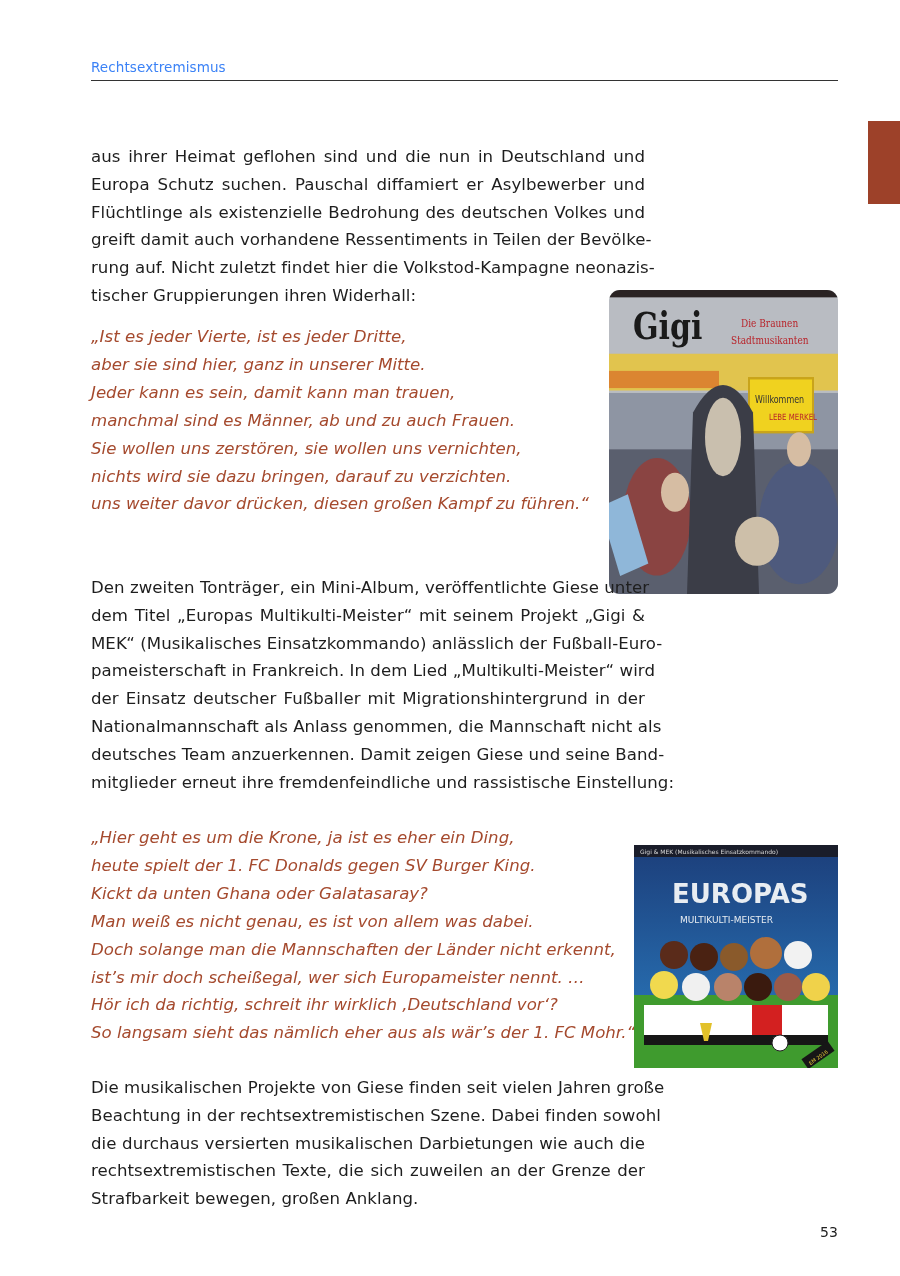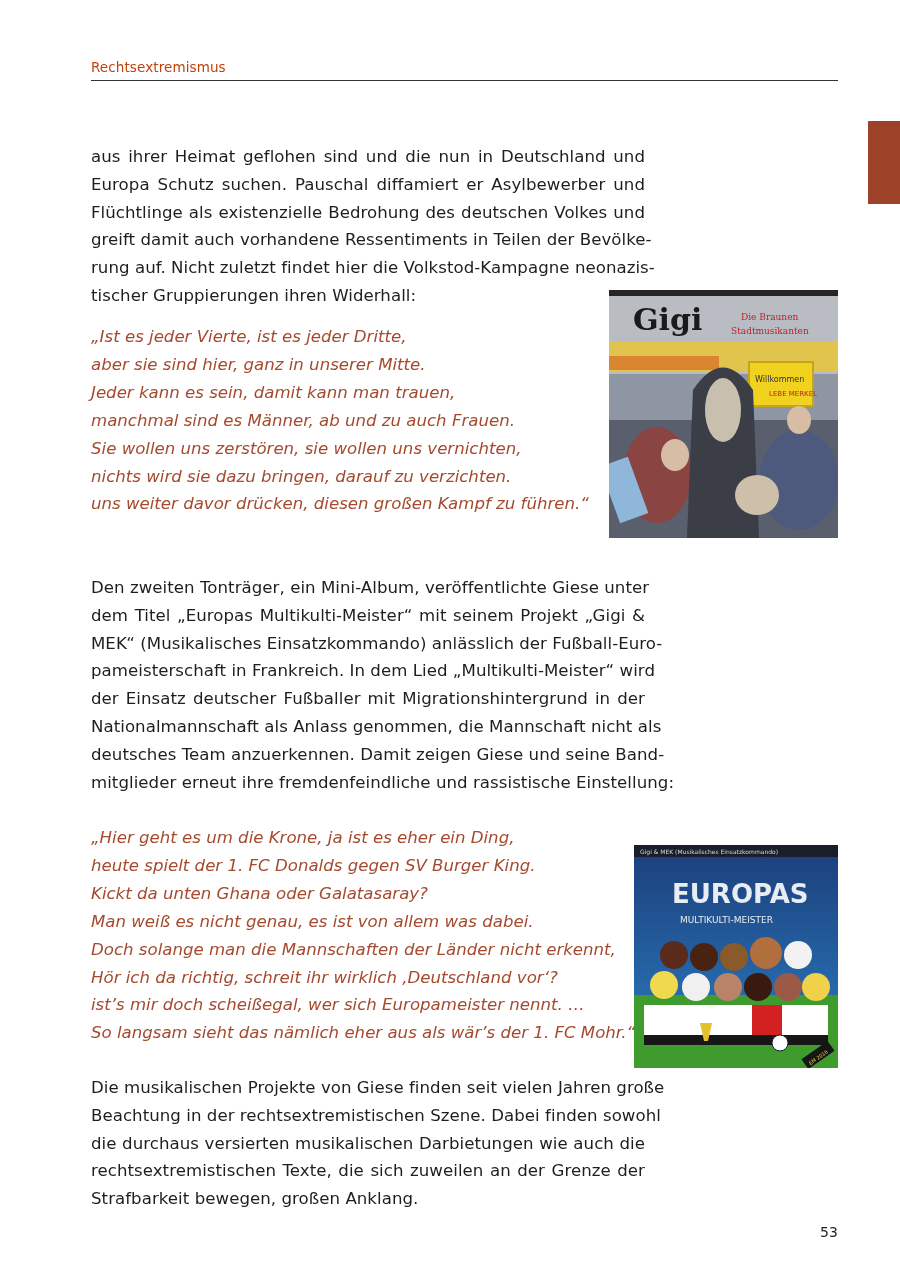--- a/index.html
+++ b/index.html
@@ -3,21 +3,21 @@
 <meta charset="utf-8">
 <style>
   html, body { margin: 0; padding: 0; }
   body {
     width: 900px; height: 1276px; position: relative; overflow: hidden;
     background: #ffffff; color: #1e1e1e;
     font-family: "DejaVu Sans", "Liberation Sans", sans-serif;
   }
   .header-label {
     position: absolute; left: 91px; top: 59px;
-    font-size: 13.5px; color: #c2410c; letter-spacing: 0.1px;
+    font-size: 13.5px; color: #3b82f6; letter-spacing: 0.1px;
   }
   .header-rule {
     position: absolute; left: 91px; top: 80px; width: 747px; height: 1px; background: #333;
   }
   .side-tab {
     position: absolute; left: 868px; top: 121px; width: 32px; height: 83px; background: #9d4129;
   }
   .body-text {
     position: absolute; left: 91px; width: 554px;
     font-size: 16.6px; line-height: 27.8px; text-align: justify;
@@ -61,21 +61,21 @@
 <div class="quote" style="top:323px;">
   <span class="qline">„Ist es jeder Vierte, ist es jeder Dritte,</span>
   <span class="qline">aber sie sind hier, ganz in unserer Mitte.</span>
   <span class="qline">Jeder kann es sein, damit kann man trauen,</span>
   <span class="qline">manchmal sind es Männer, ab und zu auch Frauen.</span>
   <span class="qline">Sie wollen uns zerstören, sie wollen uns vernichten,</span>
   <span class="qline">nichts wird sie dazu bringen, darauf zu verzichten.</span>
   <span class="qline">uns weiter davor drücken, diesen großen Kampf zu führen.“</span>
 </div>
 
-<div class="cover" style="left:609px; top:290px; width:229px; height:248px;">
+<div class="cover" style="left:609px; top:290px; width:229px; height:304px;border-radius:11px;">
   <svg viewBox="0 0 229 248" preserveAspectRatio="none">
     <rect x="0" y="0" width="229" height="248" fill="#b9bcc2"></rect>
     <rect x="0" y="0" width="229" height="6" fill="#2a2323"></rect>
     <rect x="0" y="52" width="229" height="30" fill="#e7c63a" opacity="0.85"></rect>
     <rect x="0" y="66" width="110" height="14" fill="#d9762a" opacity="0.8"></rect>
     <rect x="0" y="84" width="229" height="60" fill="#8e95a3"></rect>
     <rect x="140" y="72" width="64" height="44" fill="#f0d21f" stroke="#c9a41a" stroke-width="2"></rect>
     <rect x="0" y="130" width="229" height="118" fill="#5a5f6e"></rect>
     <ellipse cx="48" cy="185" rx="34" ry="48" fill="#9b3b34" opacity="0.75"></ellipse>
     <rect x="0" y="170" width="30" height="60" fill="#8fb7d9" transform="rotate(-20 15 200)"></rect>
@@ -103,22 +103,22 @@
   <span class="line">deutsches Team anzuerkennen. Damit zeigen Giese und seine Band-</span>
   <span class="line last">mitglieder erneut ihre fremdenfeindliche und rassistische Einstellung:</span>
 </div>
 
 <div class="quote" style="top:824px;">
   <span class="qline">„Hier geht es um die Krone, ja ist es eher ein Ding,</span>
   <span class="qline">heute spielt der 1. FC Donalds gegen SV Burger King.</span>
   <span class="qline">Kickt da unten Ghana oder Galatasaray?</span>
   <span class="qline">Man weiß es nicht genau, es ist von allem was dabei.</span>
   <span class="qline">Doch solange man die Mannschaften der Länder nicht erkennt,</span>
+  <span class="qline">ist’s mir doch scheißegal, wer sich Europameister nennt. …</span>
   <span class="qline">Hör ich da richtig, schreit ihr wirklich ‚Deutschland vor‘?</span>
-  <span class="qline">ist’s mir doch scheißegal, wer sich Europameister nennt. …</span>
   <span class="qline">So langsam sieht das nämlich eher aus als wär’s der 1. FC Mohr.“</span>
 </div>
 
 <div class="cover" style="left:634px; top:845px; width:204px; height:223px;">
   <svg viewBox="0 0 204 223" preserveAspectRatio="none">
     <defs>
       <linearGradient id="sky" x1="0" y1="0" x2="0" y2="1">
         <stop offset="0" stop-color="#1c3e7a"></stop>
         <stop offset="1" stop-color="#2b7fc4"></stop>
       </linearGradient>

